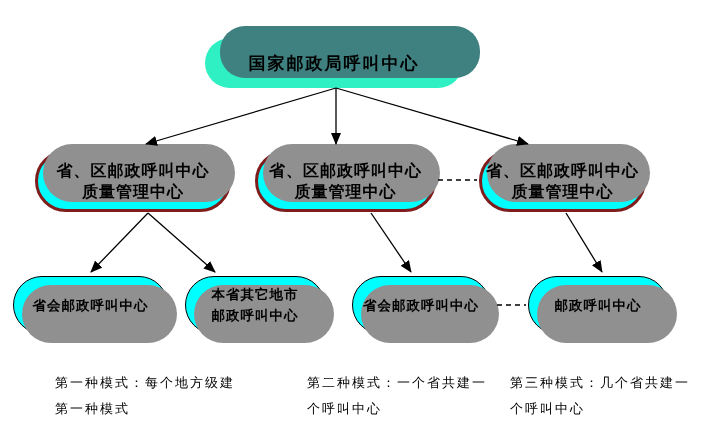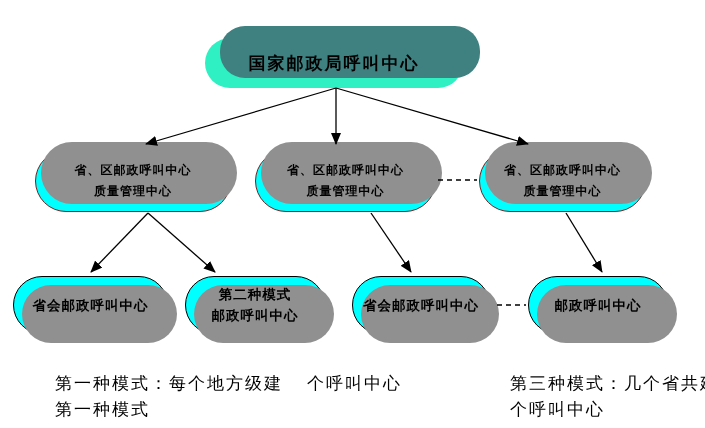--- a/index.html
+++ b/index.html
@@ -17,40 +17,40 @@
     content:""; position:absolute; inset:-1px; border-radius:inherit; z-index:-1;
   }
   
   .node-root {
     left:205px; top:38px; width:258px; height:50px; border-radius:25px;
     background:var(--root-fill,#2FF0C2); font-size:17px; letter-spacing:2px;
   }
   .node-root::before { background:var(--root-shadow,#3F8080); transform:translate(16px,-11px); }
   
   .node-mid {
-    height:62px; top:150px; border-radius:31px; border:1px solid #7f1d1d;
-    background:var(--node-fill,#00FFFF); font-size:12px; line-height:21px; letter-spacing:1px;font-family:Liberation Serif, serif;
+    height:62px; top:150px; border-radius:31px; border:3px solid #7f1d1d;
+    background:var(--node-fill,#00FFFF); font-size:16px; line-height:21px; letter-spacing:1px;font-family:Liberation Serif, serif;
   }
   .node-mid::before { background:var(--node-shadow,#909090); transform:translate(6px,-8px); }
   .mid-1 { left:35px;  width:196px; }
   .mid-2 { left:255px; width:181px; }
   .mid-3 { left:479px; width:167px; }
   
   .node-bot {
     height:58px; top:276px; border-radius:29px; border:1px solid #000;
     background:var(--node-fill,#00FFFF); font-size:13.5px; line-height:21px; letter-spacing:1px;
   }
   .node-bot::before { background:var(--node-shadow,#909090); transform:translate(9px,9px); }
   .bot-1 { left:13px;  width:155px; }
   .bot-2 { left:185px; width:140px; }
   .bot-3 { left:352px; width:138px; }
   .bot-4 { left:528px; width:140px; }
   
   .caption {
-    position:absolute; z-index:2; color:#000; font-size:17px; line-height:26px;
+    position:absolute; z-index:2; color:#000; font-size:13px; line-height:26px;
     letter-spacing:2px; font-weight:normal; white-space:nowrap;
   }
   .cap-1 { left:55px;  top:370px; }
   .cap-2 { left:307px; top:370px; }
   .cap-3 { left:510px; top:370px; }
   .caption div { white-space:nowrap; }
   line { stroke:var(--line-color,#000); stroke-width:1.3; }
   line.dashed { stroke-dasharray:5 4; stroke-width:1.3; }
 </style>
 </head>
@@ -89,35 +89,36 @@
   </div>
   <div class="node node-mid mid-3">
     <span>省、区邮政呼叫中心</span>
     <span>质量管理中心</span>
   </div>
 
   <div class="node node-bot bot-1">
     <span>省会邮政呼叫中心</span>
   </div>
   <div class="node node-bot bot-2">
-    <span>第二种模式</span>
+    <span>本省其它地市</span>
     <span>邮政呼叫中心</span>
   </div>
   <div class="node node-bot bot-3">
     <span>省会邮政呼叫中心</span>
   </div>
   <div class="node node-bot bot-4">
     <span>邮政呼叫中心</span>
   </div>
 
   <div class="caption cap-1">
     <div>第一种模式：每个地方级建</div>
     <div>第一种模式</div>
   </div>
   <div class="caption cap-2">
+    <div>第二种模式：一个省共建一</div>
     <div>个呼叫中心</div>
   </div>
   <div class="caption cap-3">
     <div>第三种模式：几个省共建一</div>
     <div>个呼叫中心</div>
   </div>
 
 </div>
 
 </body></html>

